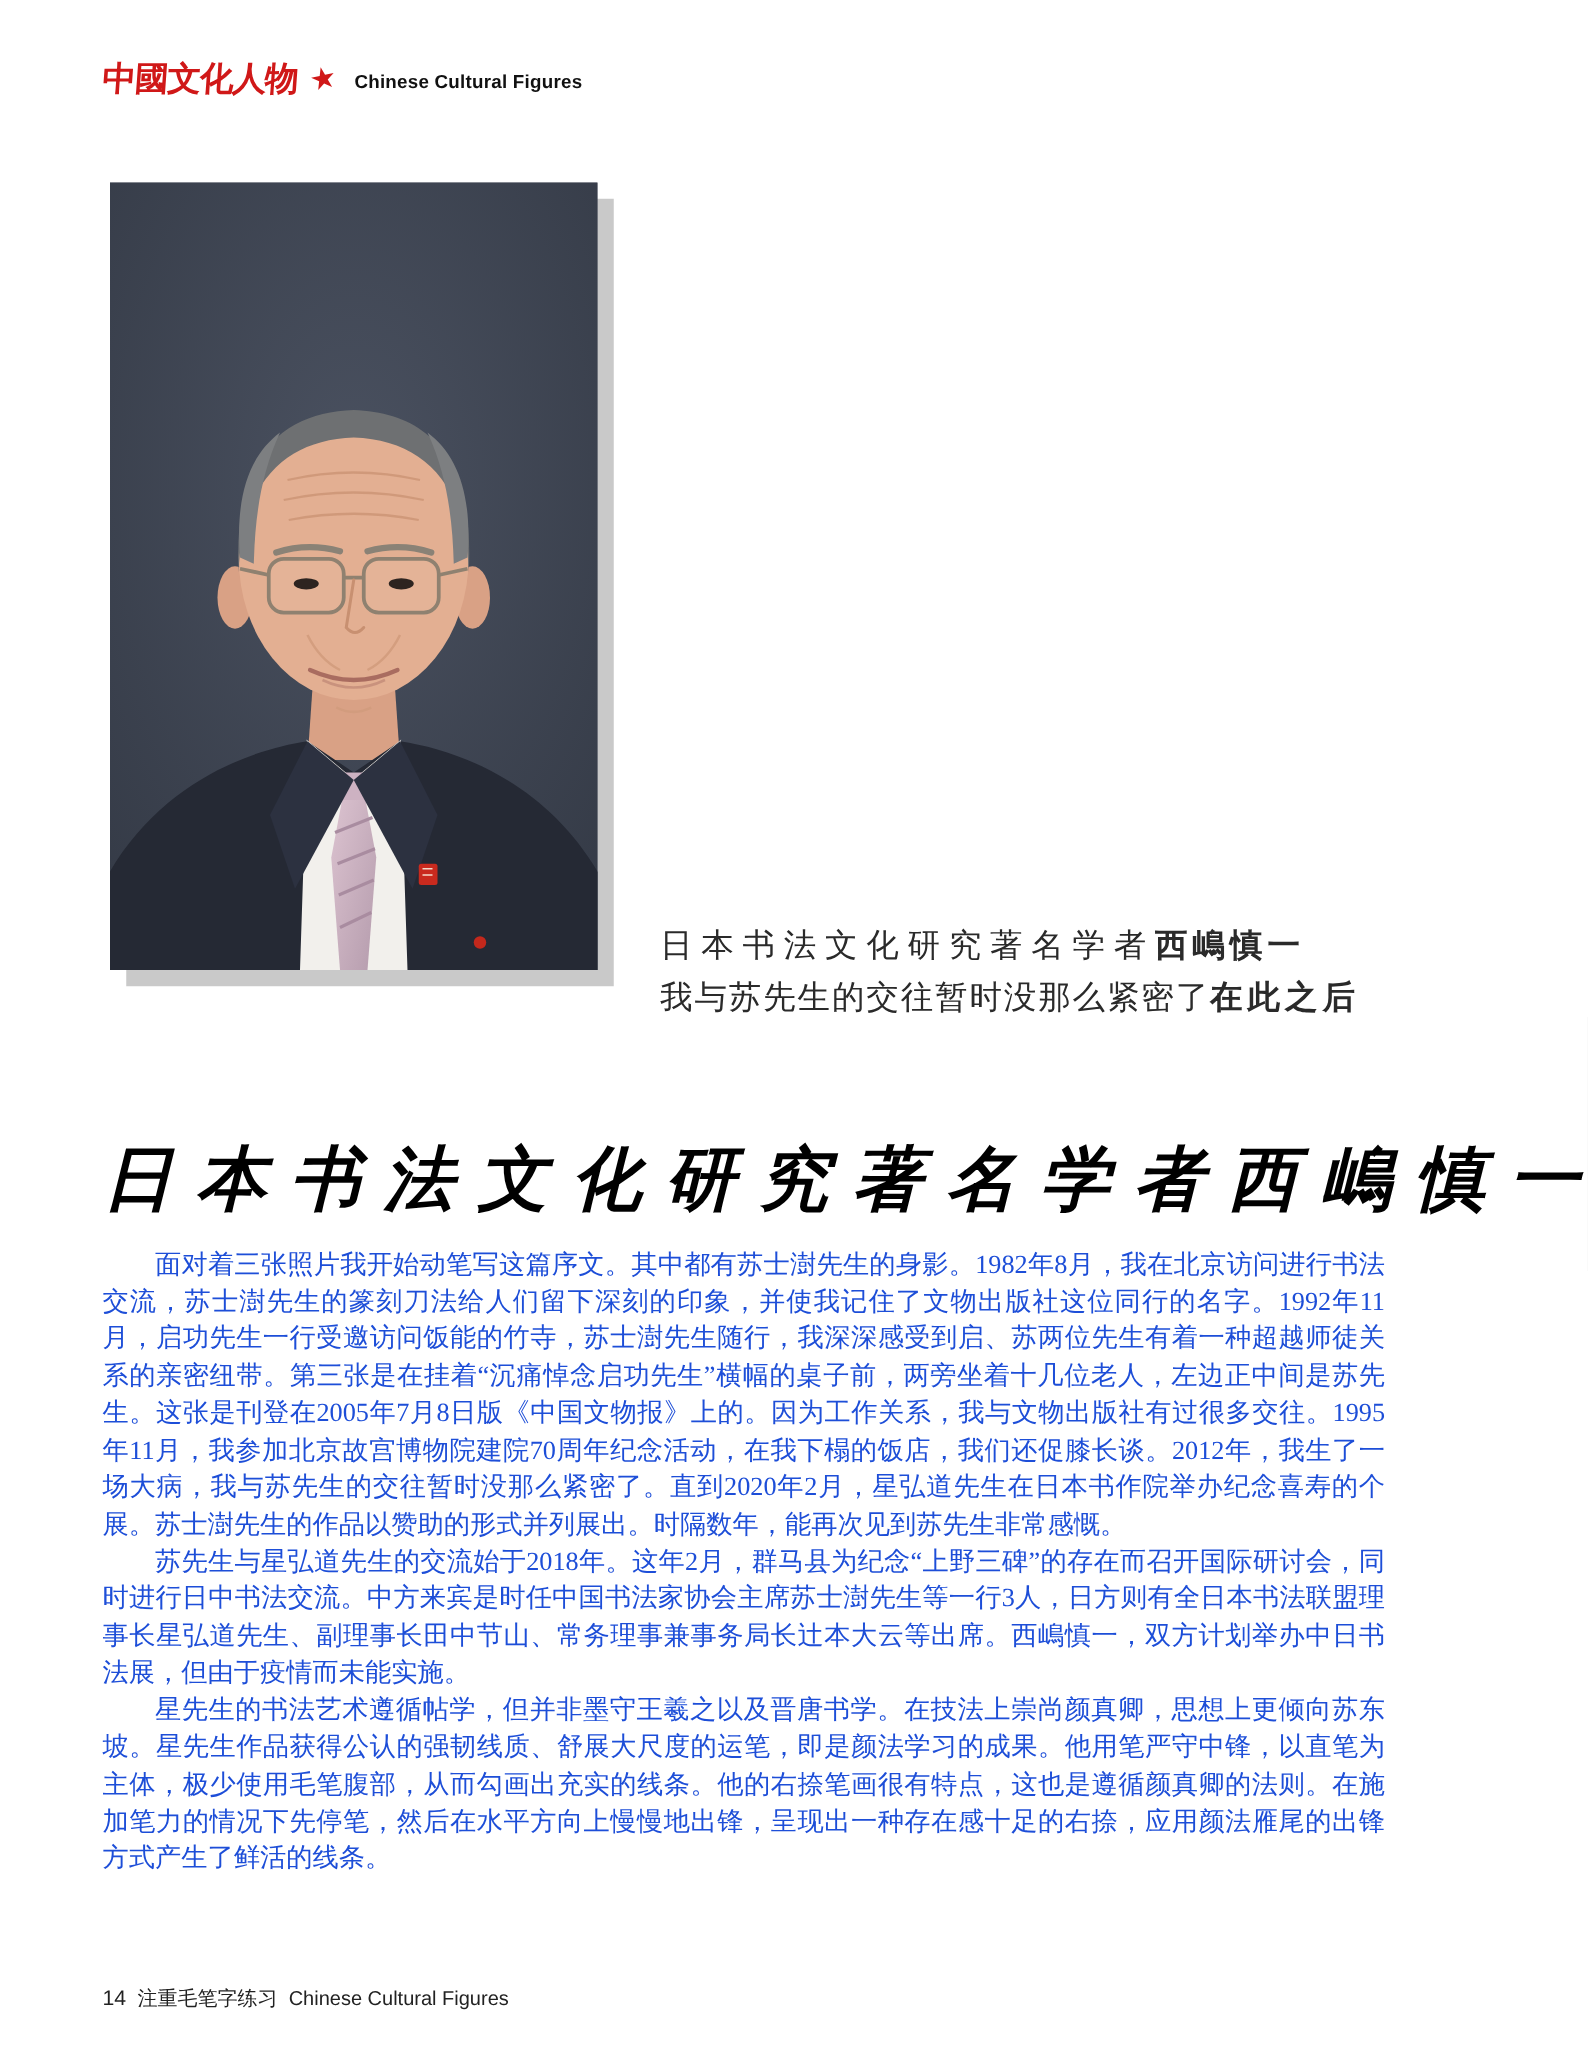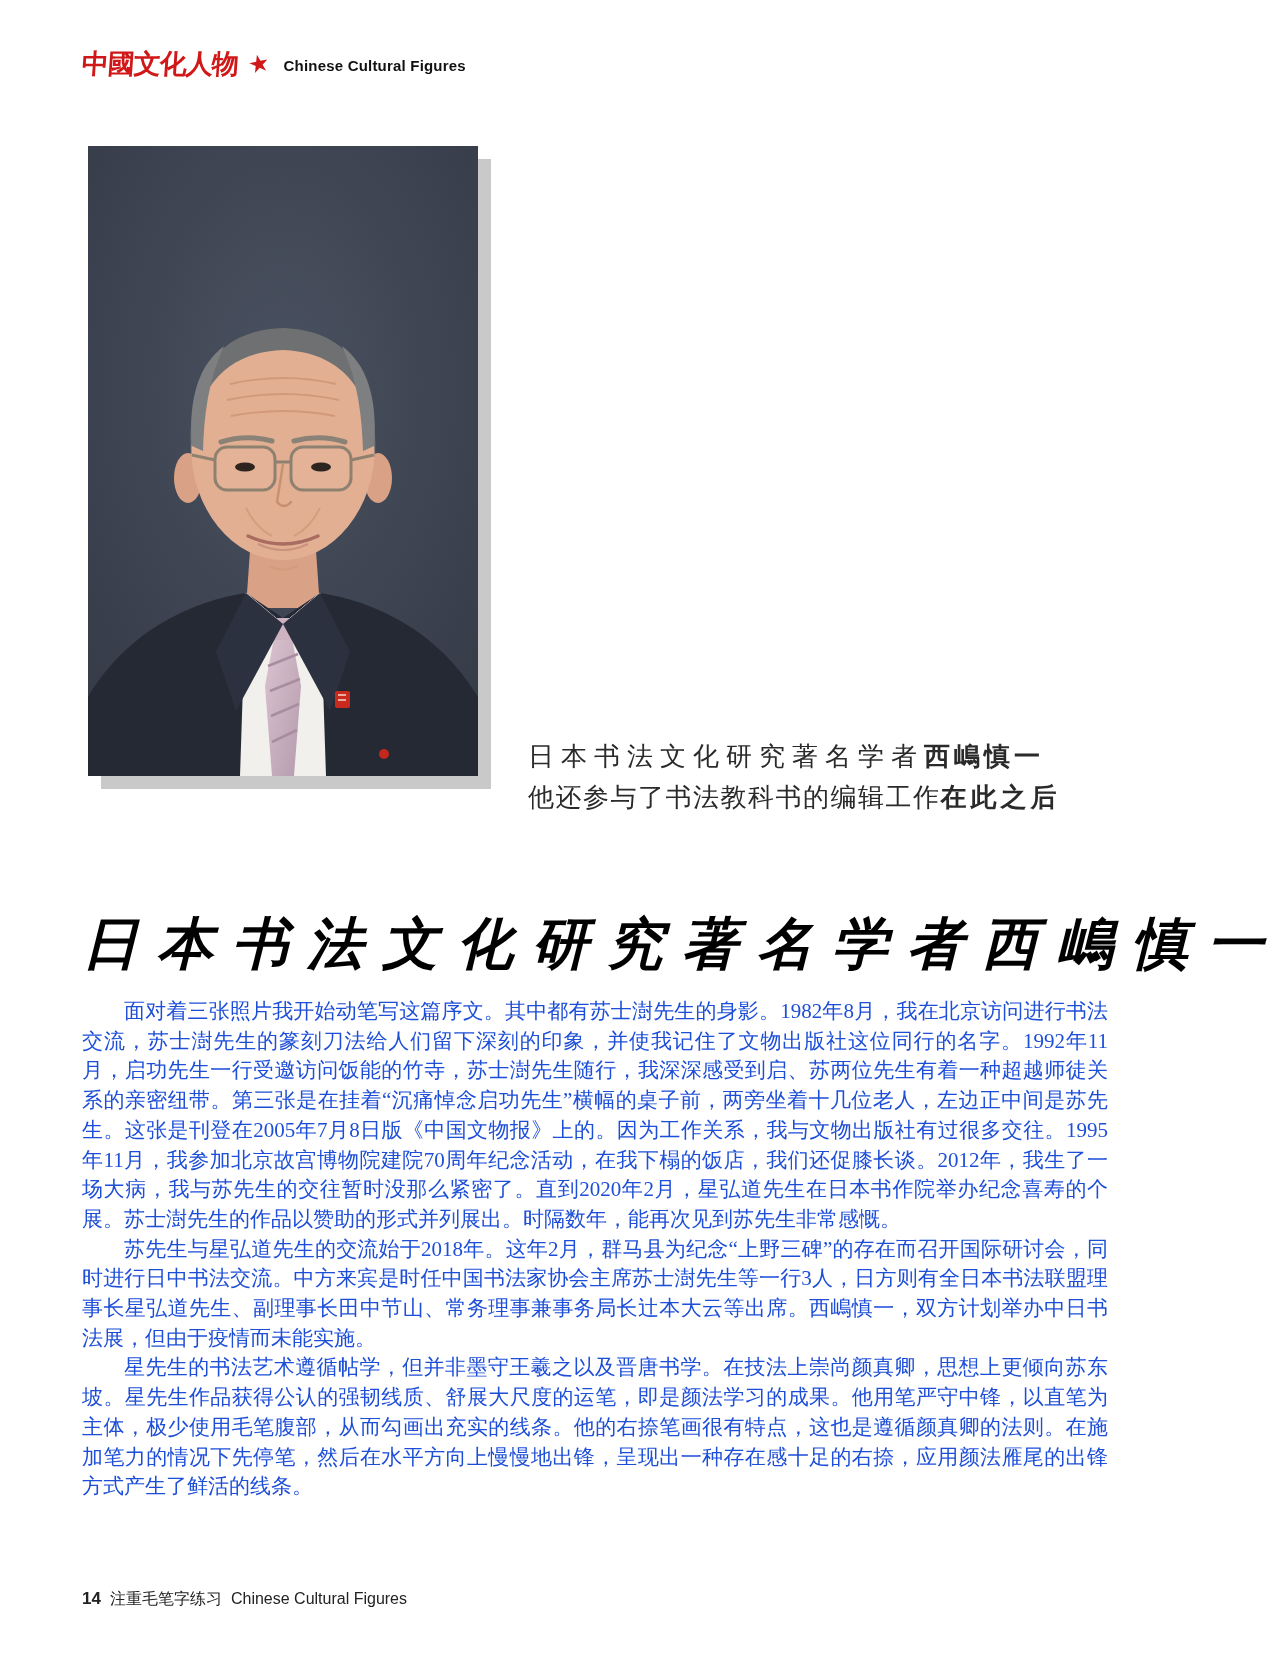--- a/index.html
+++ b/index.html
@@ -91,21 +91,21 @@
     text-align: justify;
   }
   .article p { margin: 0; text-indent: 2em; }
 
   
   .footer {
     position: absolute; left: 82px; top: 1589px;
     font-size: 16px; color: #222;
     display: flex; align-items: baseline; gap: 9px;
   }
-  .footer .page-num { font-weight: bold; font-size: 17px; }
+  .footer .page-num { font-weight: normal; font-size: 17px; }
 </style>
 </head>
 <body>
 
 <div class="page">
 
   <div class="header">
     <span class="logo-zh">中國文化人物</span>
     <span class="star-icon">★</span>
     <span class="logo-en">Chinese Cultural Figures</span>
@@ -179,21 +179,21 @@
       <path d="M181,420 Q195,427 209,420" stroke="#cf9a7b" stroke-width="2" fill="none" opacity="0.7"></path>
     </svg>
   </div>
 
   <div class="caption">
     <div class="row">
       <span class="cap-role-1">日本书法文化研究著名学者</span>
       <span class="cap-name">西嶋慎一</span>
     </div>
     <div class="row">
-      <span class="cap-role-2">他还参与了书法教科书的编辑工作</span>
+      <span class="cap-role-2">我与苏先生的交往暂时没那么紧密了</span>
       <span class="cap-name">在此之后</span>
     </div>
   </div>
 
   <h1 class="headline">日本书法文化研究著名学者西嶋慎一寄语</h1>
 
   <div class="article">
     <p>面对着三张照片我开始动笔写这篇序文。其中都有苏士澍先生的身影。1982年8月，我在北京访问进行书法交流，苏士澍先生的篆刻刀法给人们留下深刻的印象，并使我记住了文物出版社这位同行的名字。1992年11月，启功先生一行受邀访问饭能的竹寺，苏士澍先生随行，我深深感受到启、苏两位先生有着一种超越师徒关系的亲密纽带。第三张是在挂着“沉痛悼念启功先生”横幅的桌子前，两旁坐着十几位老人，左边正中间是苏先生。这张是刊登在2005年7月8日版《中国文物报》上的。因为工作关系，我与文物出版社有过很多交往。1995年11月，我参加北京故宫博物院建院70周年纪念活动，在我下榻的饭店，我们还促膝长谈。2012年，我生了一场大病，我与苏先生的交往暂时没那么紧密了。直到2020年2月，星弘道先生在日本书作院举办纪念喜寿的个展。苏士澍先生的作品以赞助的形式并列展出。时隔数年，能再次见到苏先生非常感慨。</p>
     <p>苏先生与星弘道先生的交流始于2018年。这年2月，群马县为纪念“上野三碑”的存在而召开国际研讨会，同时进行日中书法交流。中方来宾是时任中国书法家协会主席苏士澍先生等一行3人，日方则有全日本书法联盟理事长星弘道先生、副理事长田中节山、常务理事兼事务局长辻本大云等出席。西嶋慎一，双方计划举办中日书法展，但由于疫情而未能实施。</p>
     <p>星先生的书法艺术遵循帖学，但并非墨守王羲之以及晋唐书学。在技法上崇尚颜真卿，思想上更倾向苏东坡。星先生作品获得公认的强韧线质、舒展大尺度的运笔，即是颜法学习的成果。他用笔严守中锋，以直笔为主体，极少使用毛笔腹部，从而勾画出充实的线条。他的右捺笔画很有特点，这也是遵循颜真卿的法则。在施加笔力的情况下先停笔，然后在水平方向上慢慢地出锋，呈现出一种存在感十足的右捺，应用颜法雁尾的出锋方式产生了鲜活的线条。</p>

